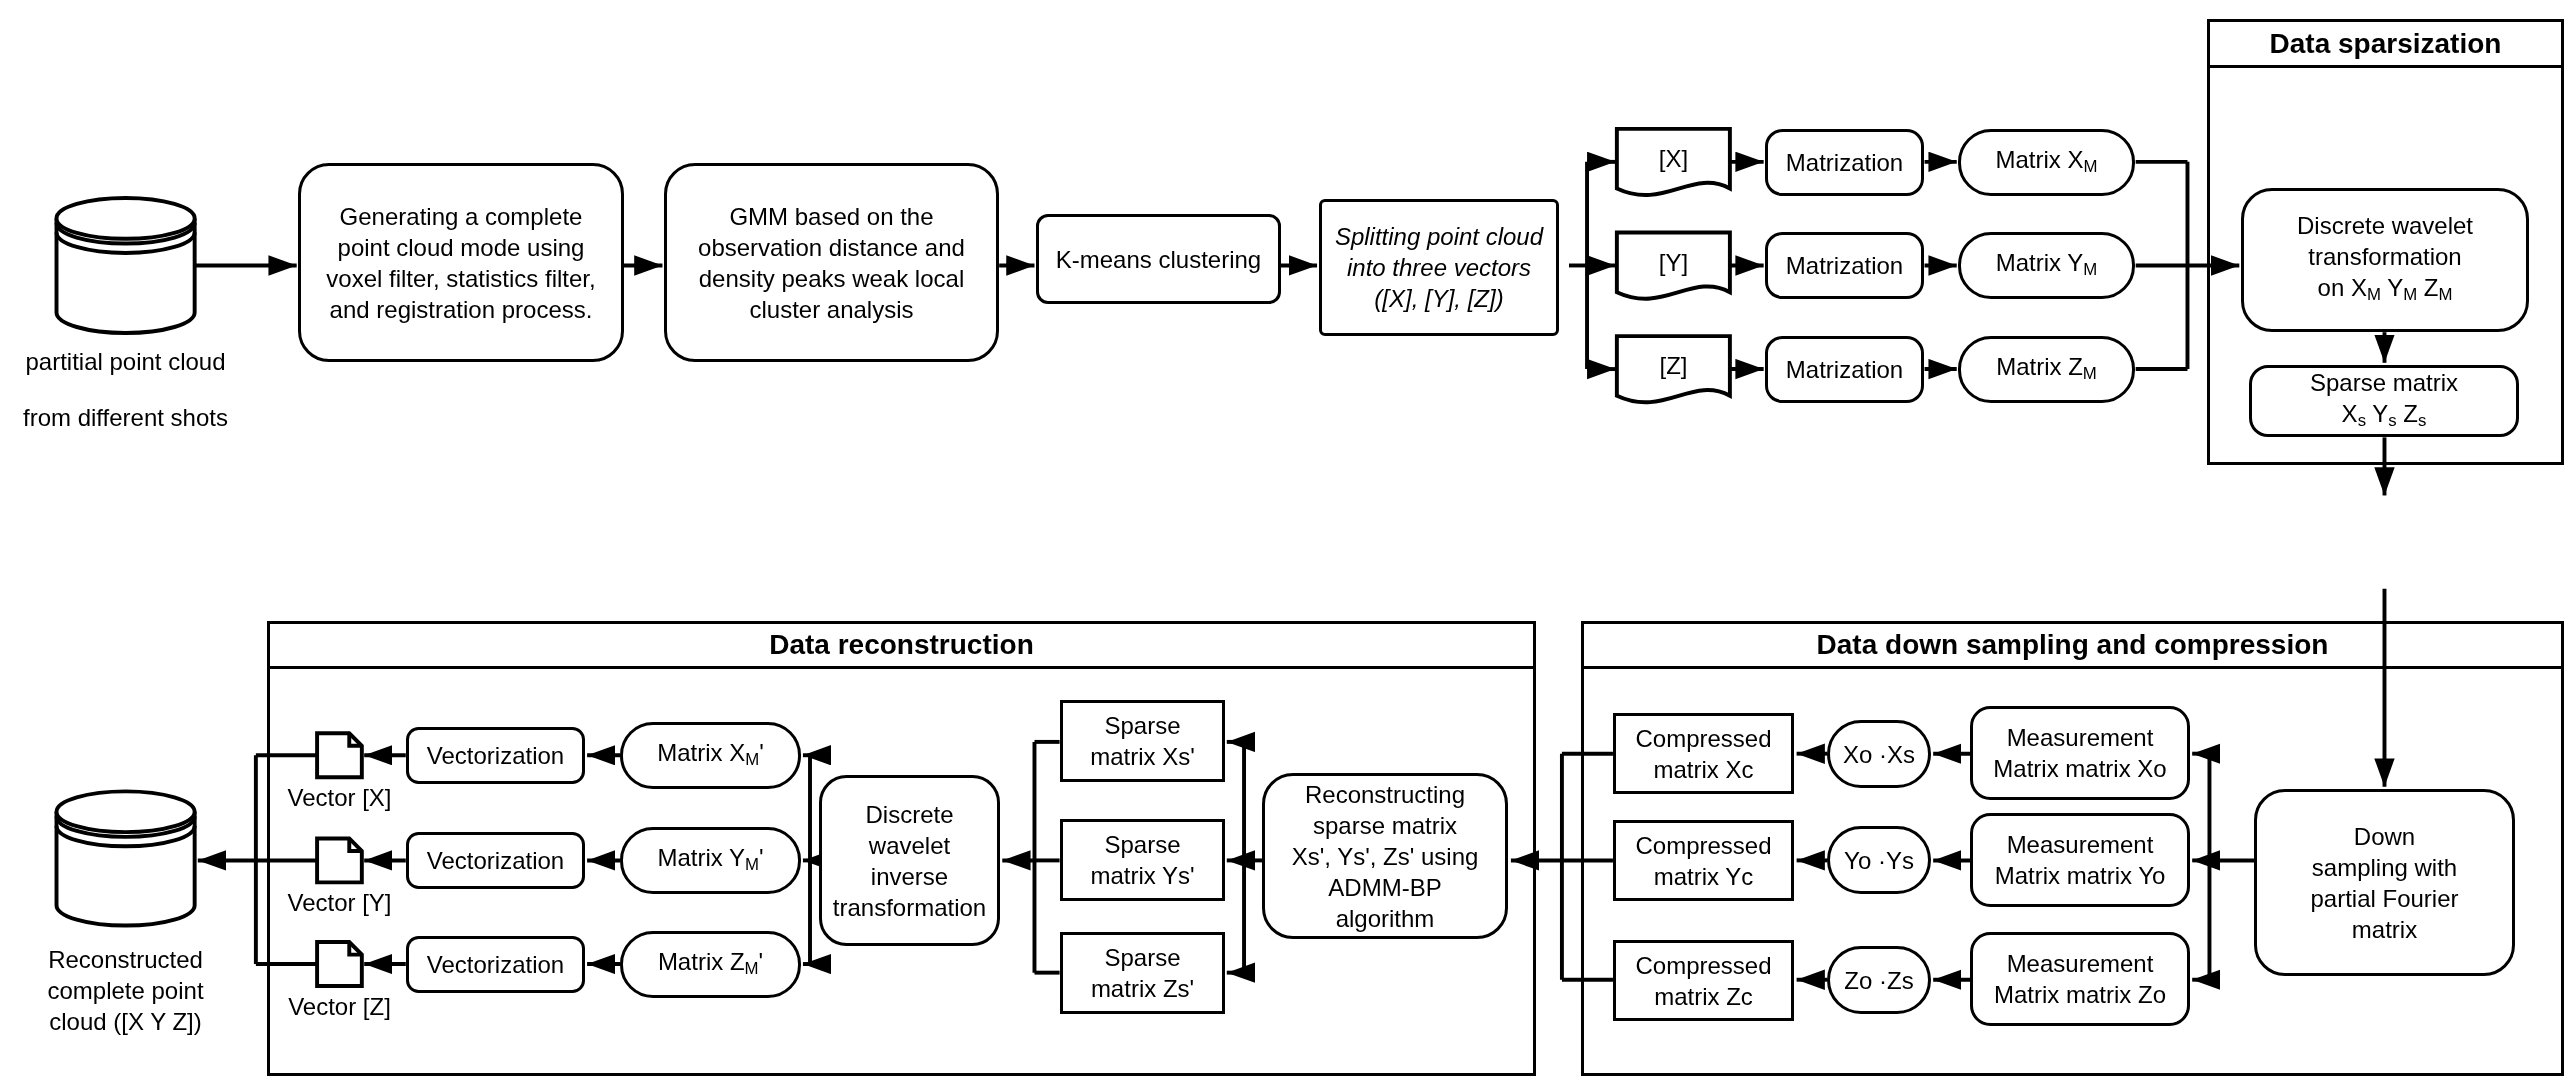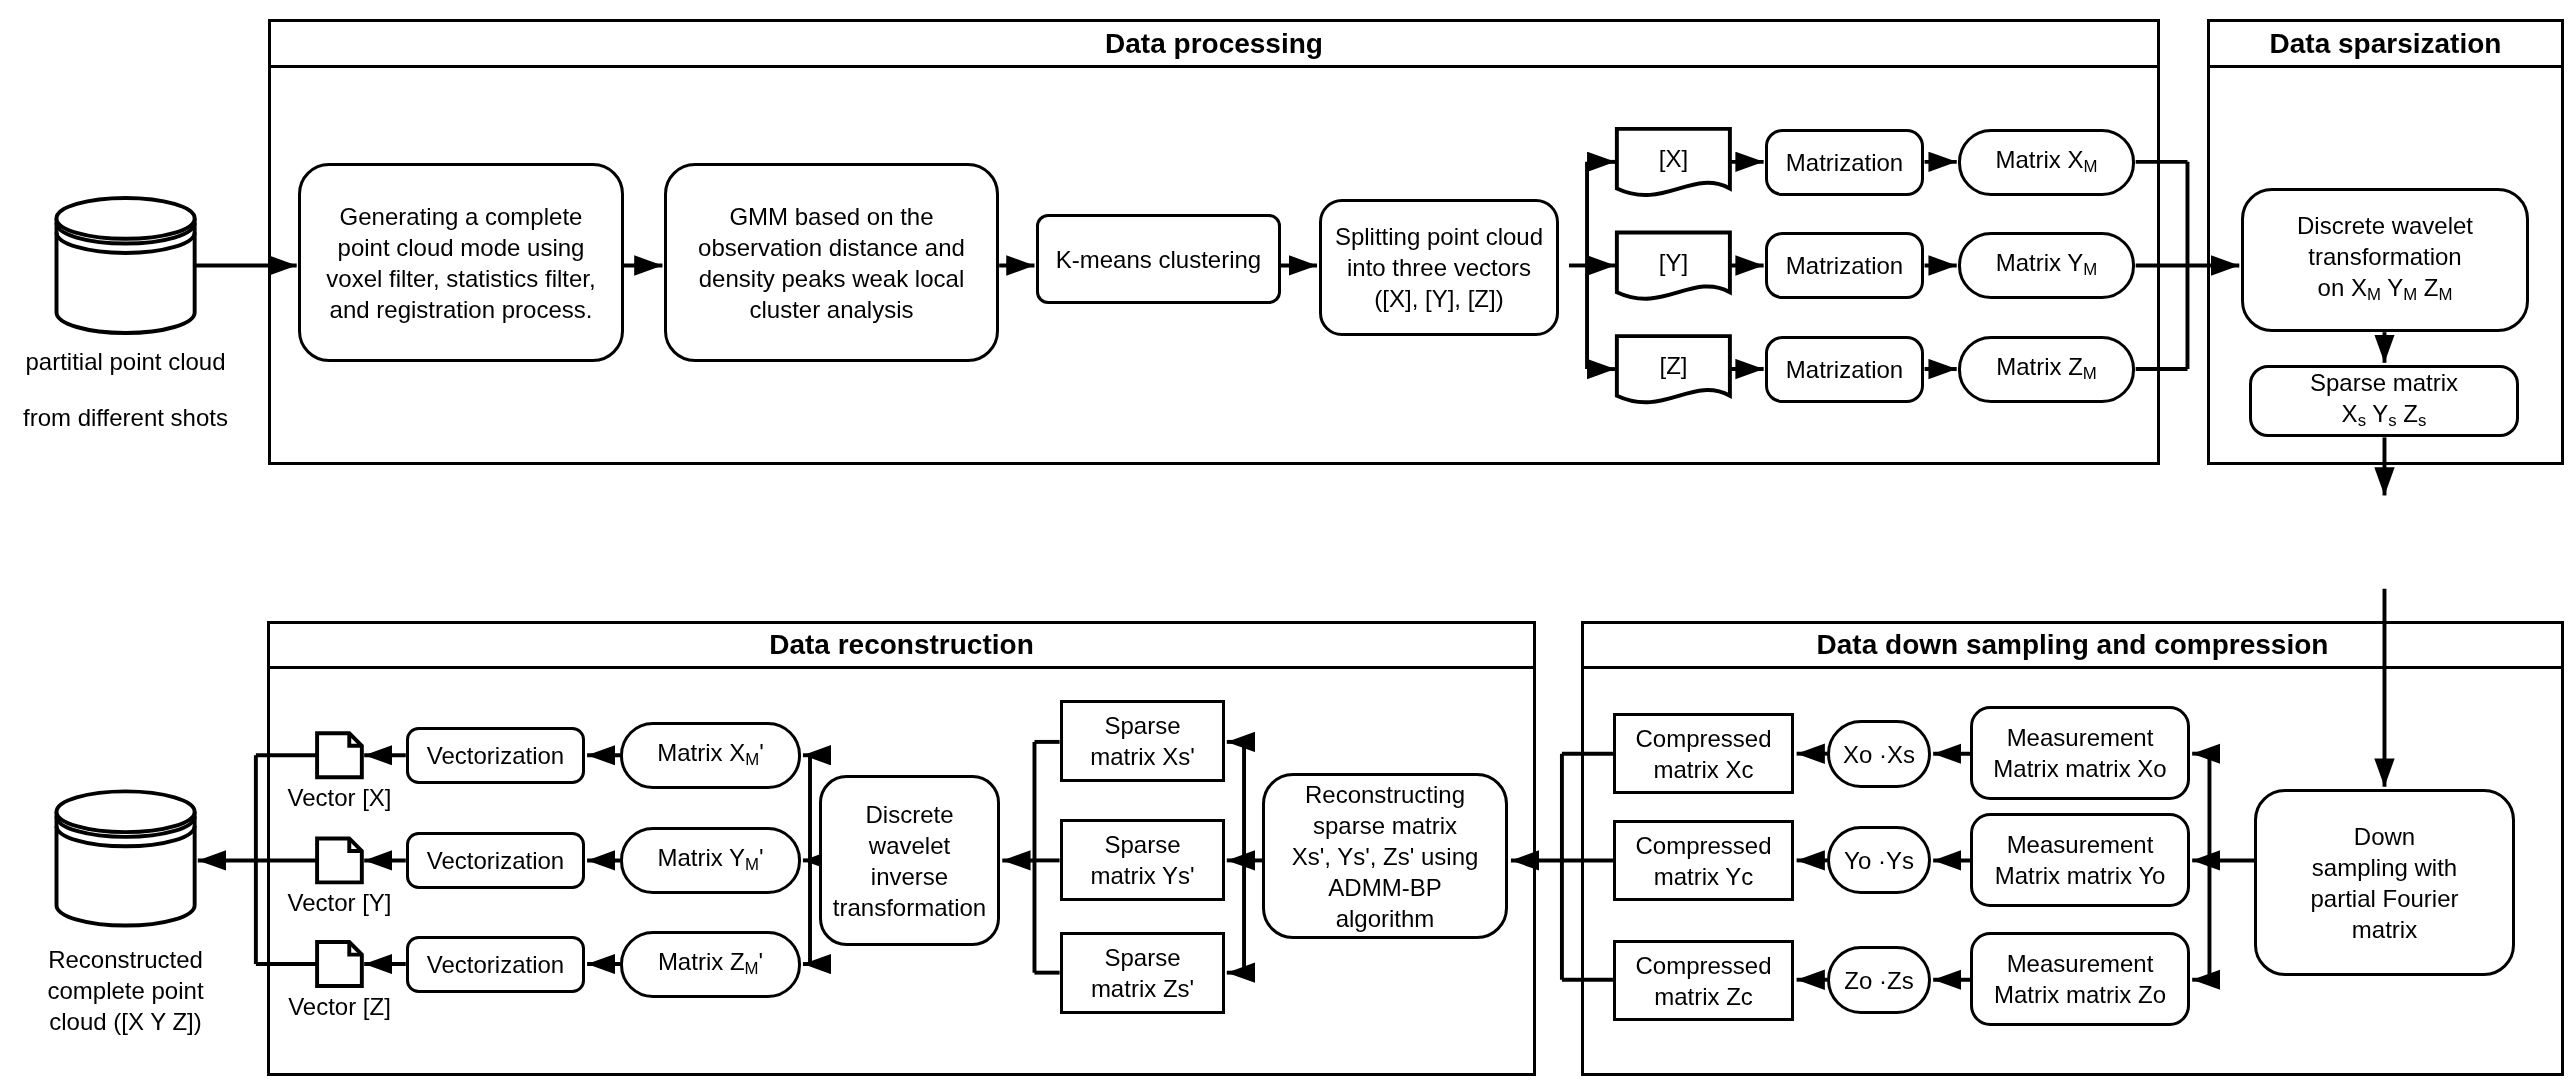--- a/index.html
+++ b/index.html
@@ -16,23 +16,20 @@
        justify-content:center;align-items:center;text-align:center;font-size:24px;line-height:31px;
        white-space:pre;z-index:3;}
   .sub{font-size:0.7em;vertical-align:-0.22em;}
   .ln{white-space:pre;}
 </style>
 </head>
 <body>
 
 <div id="stage">
 
-  <div class="container" style="left:268px;top:19px;width:1892px;height:446px;">
-    <div class="band" style="height:46px;">Data processing</div>
-  </div>
   <div class="container" style="left:2207px;top:19px;width:357px;height:446px;">
     <div class="band" style="height:46px;">Data sparsization</div>
   </div>
   <div class="container" style="left:267px;top:621px;width:1269px;height:455px;">
     <div class="band" style="height:45px;">Data reconstruction</div>
   </div>
   <div class="container" style="left:1581px;top:621px;width:983px;height:455px;">
     <div class="band" style="height:45px;">Data down sampling and compression</div>
   </div>
 
@@ -148,21 +145,21 @@
     </g>
     <g stroke="#000" stroke-width="5" fill="#fff">
       <path d="M404,1200 H445 L461,1216 V1256 H404 Z"></path>
         <path d="M445,1200 V1216 H461" fill="none"></path>
     </g>
   </svg>
 
   <div class="node" style="left:298px;top:163px;width:326px;height:199px;border-radius:31px;"><div class="ln">Generating a complete</div><div class="ln">point cloud mode using</div><div class="ln">voxel filter, statistics filter,</div><div class="ln">and registration process.</div></div>
   <div class="node" style="left:664px;top:163px;width:335px;height:199px;border-radius:31px;"><div class="ln">GMM based on the</div><div class="ln">observation distance and</div><div class="ln">density peaks weak local</div><div class="ln">cluster analysis</div></div>
   <div class="node" style="left:1036px;top:214px;width:245px;height:90px;border-radius:12px;"><div class="ln">K-means clustering</div></div>
-  <div class="node" style="left:1319px;top:199px;width:240px;height:137px;border-radius:23px;"><div class="ln">Splitting point cloud</div><div class="ln">into three vectors</div><div class="ln">([X], [Y], [Z])</div></div>
+  <div class="node" style="left:1319px;top:199px;width:240px;height:137px;border-radius:6px;font-style:italic;"><div class="ln">Splitting point cloud</div><div class="ln">into three vectors</div><div class="ln">([X], [Y], [Z])</div></div>
   <div class="lbl" style="left:1617px;top:141px;width:113px;height:35px;"><div class="ln">[X]</div></div>
   <div class="lbl" style="left:1617px;top:245px;width:113px;height:35px;"><div class="ln">[Y]</div></div>
   <div class="lbl" style="left:1617px;top:348px;width:113px;height:35px;"><div class="ln">[Z]</div></div>
   <div class="node" style="left:1765px;top:129px;width:159px;height:67px;border-radius:17.3px;"><div class="ln">Matrization</div></div>
   <div class="node" style="left:1765px;top:232px;width:159px;height:67px;border-radius:17.3px;"><div class="ln">Matrization</div></div>
   <div class="node" style="left:1765px;top:336px;width:159px;height:67px;border-radius:17.3px;"><div class="ln">Matrization</div></div>
   <div class="node" style="left:1958px;top:129px;width:177px;height:67px;border-radius:33px;"><div class="ln"><span>Matrix X</span><span class="sub">M</span></div></div>
   <div class="node" style="left:1958px;top:232px;width:177px;height:67px;border-radius:33px;"><div class="ln"><span>Matrix Y</span><span class="sub">M</span></div></div>
   <div class="node" style="left:1958px;top:336px;width:177px;height:67px;border-radius:33px;"><div class="ln"><span>Matrix Z</span><span class="sub">M</span></div></div>
 

